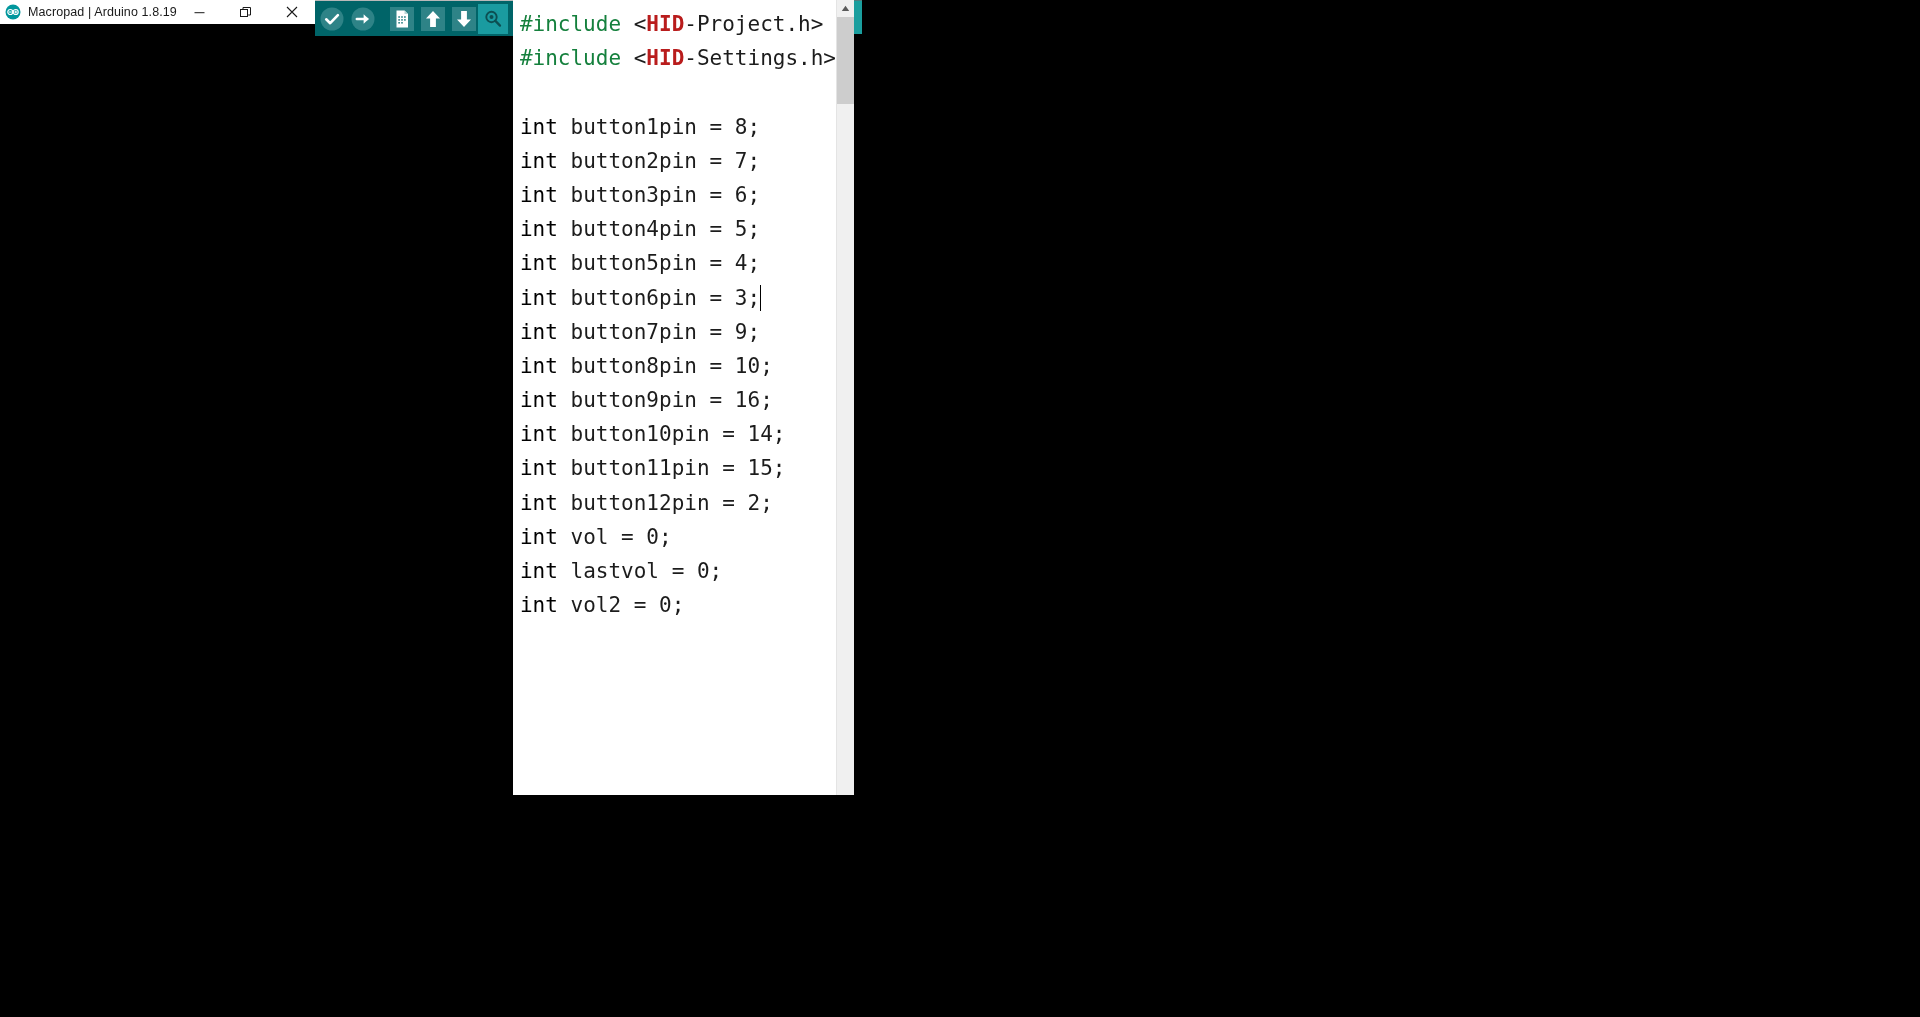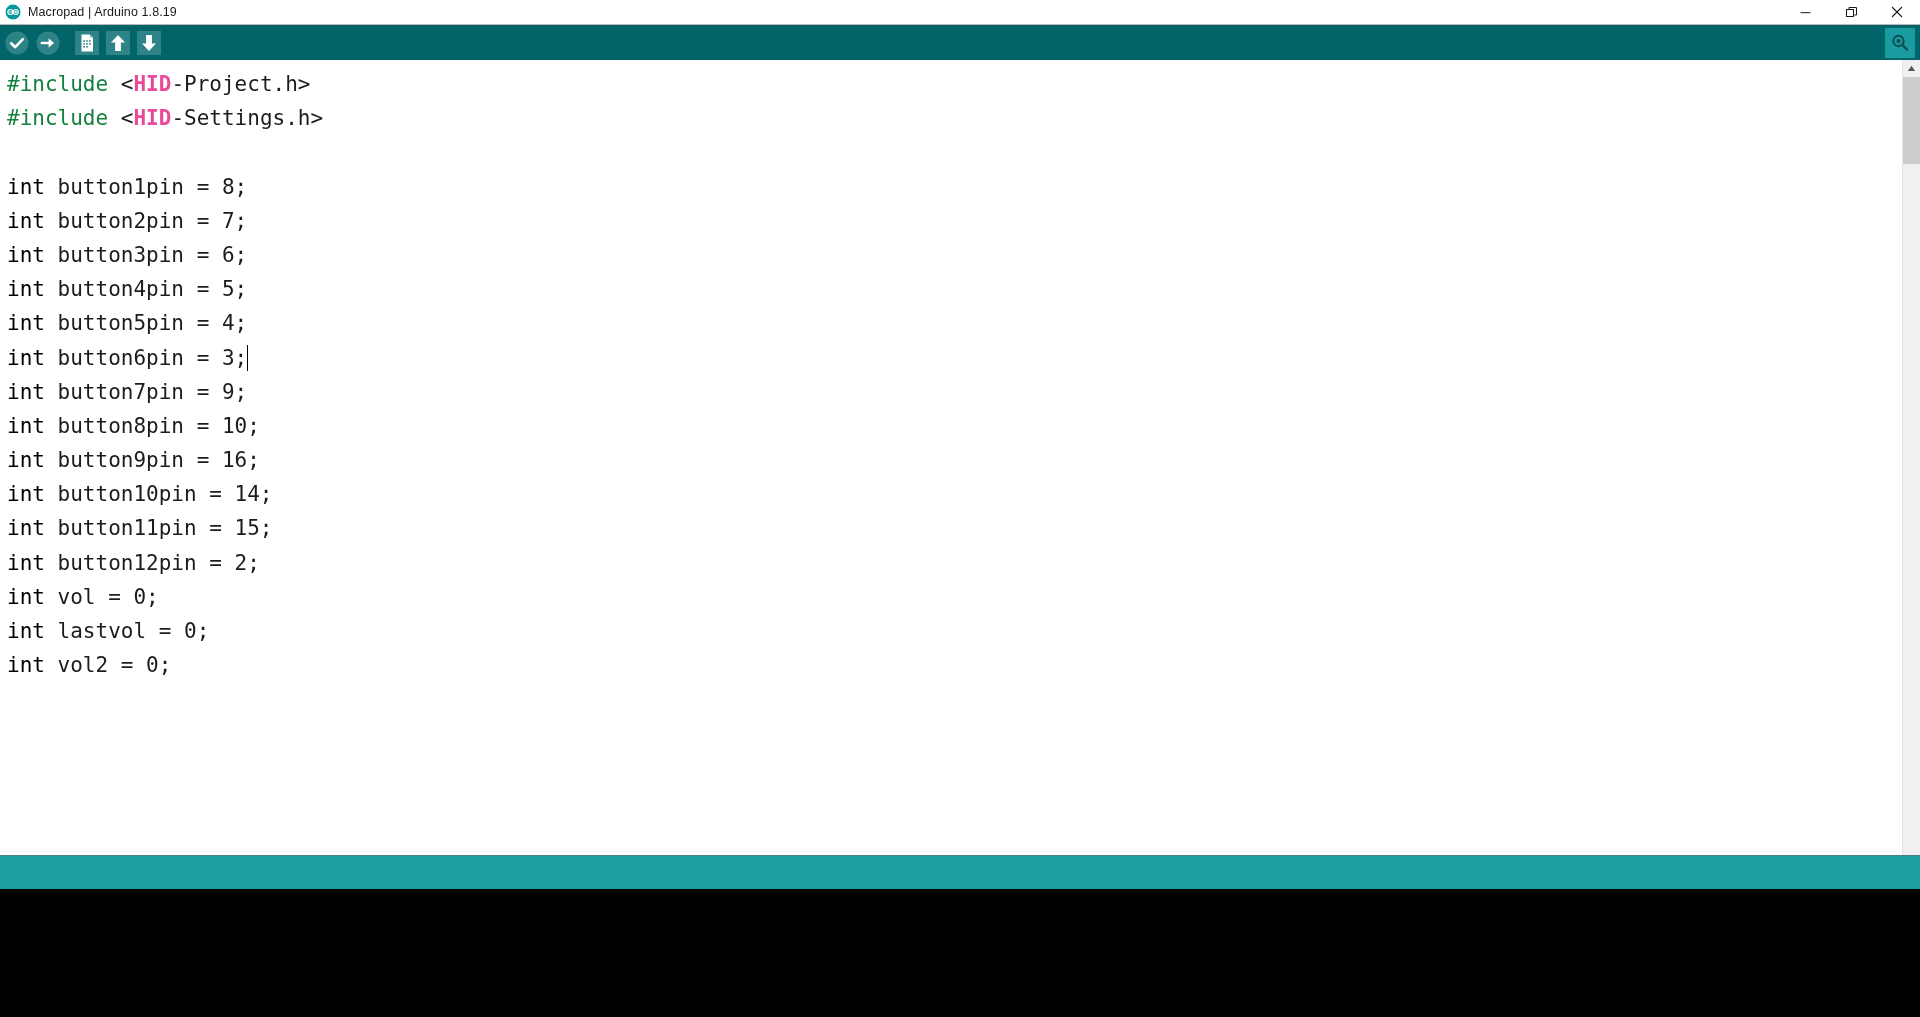--- a/index.html
+++ b/index.html
@@ -13,21 +13,20 @@
     overflow: hidden;
     font-family: "Liberation Sans", sans-serif;
   }
 
   #app {
     position: relative;
     width: 1920px;
     height: 804px;
     background: #000000;
     display: flex;
-    flex-direction: column;
   }
 
   
   .titlebar {
     height: 24px;
     min-height: 24px;
     background: #ffffff;
     display: flex;
     align-items: center;
     position: relative;
@@ -172,21 +171,21 @@
     font-family: "DejaVu Sans Mono", "Liberation Mono", monospace;
     font-size: 21px;
     line-height: 34.2px;
     color: #1c1c1c;
     white-space: pre;
     padding-left: 7px;
     letter-spacing: 0px;
   }
   .code .line { height: 34.2px; white-space: pre; position: relative; }
   .tok-pre   { color: #15803d; }          
-  .tok-lib   { color: #ec4899; font-weight: bold; }  
+  .tok-lib   { color: #b91c1c; font-weight: bold; }  
   .tok-kw    { color: #000000; }          
   .tok-plain { color: #1c1c1c; }
   .caret {
     display: inline-block;
     width: 1px;
     height: 26px;
     background: #000000;
     vertical-align: -6px;
     margin-left: 0px;
   }

